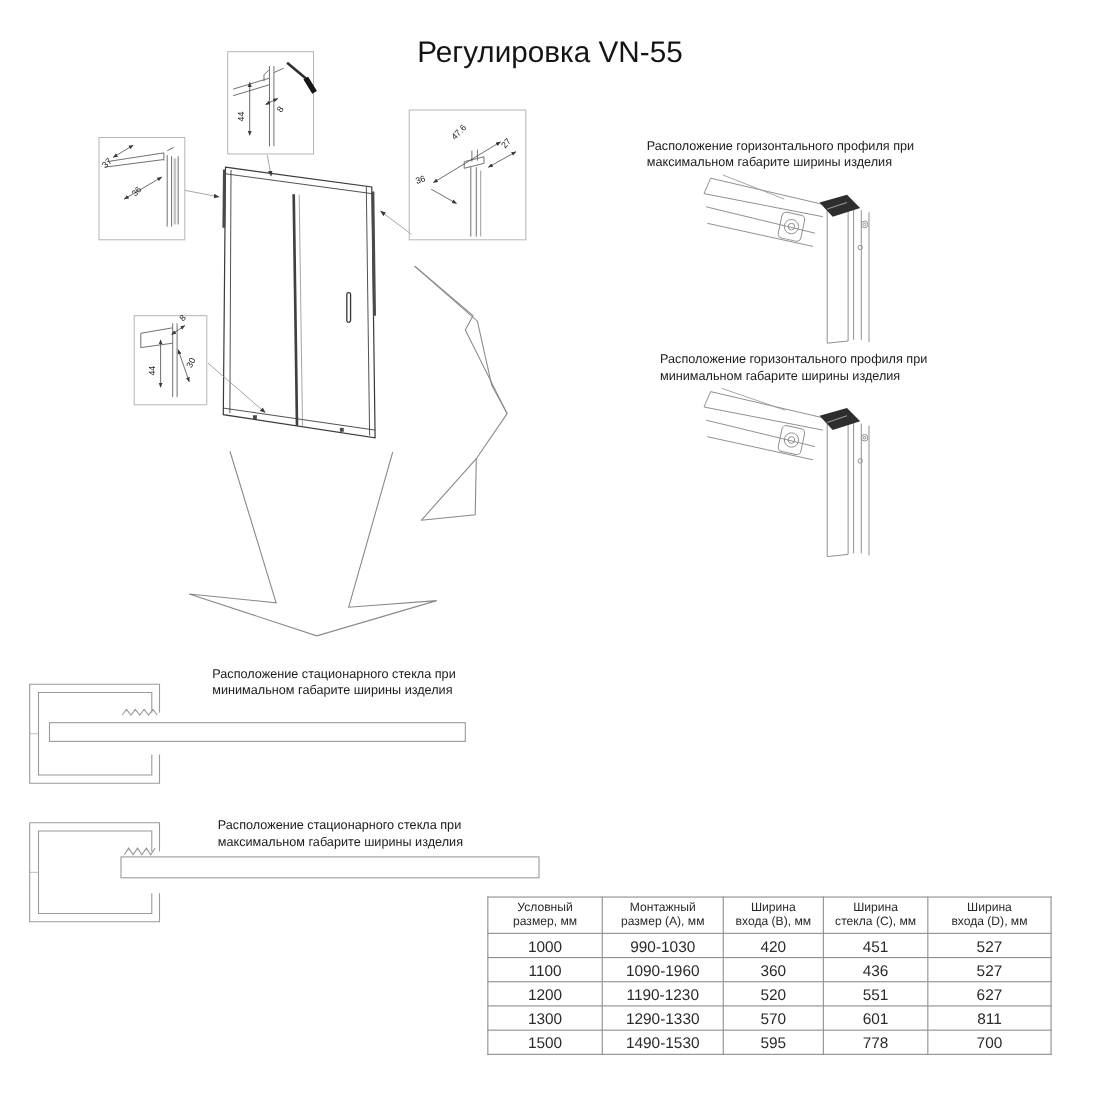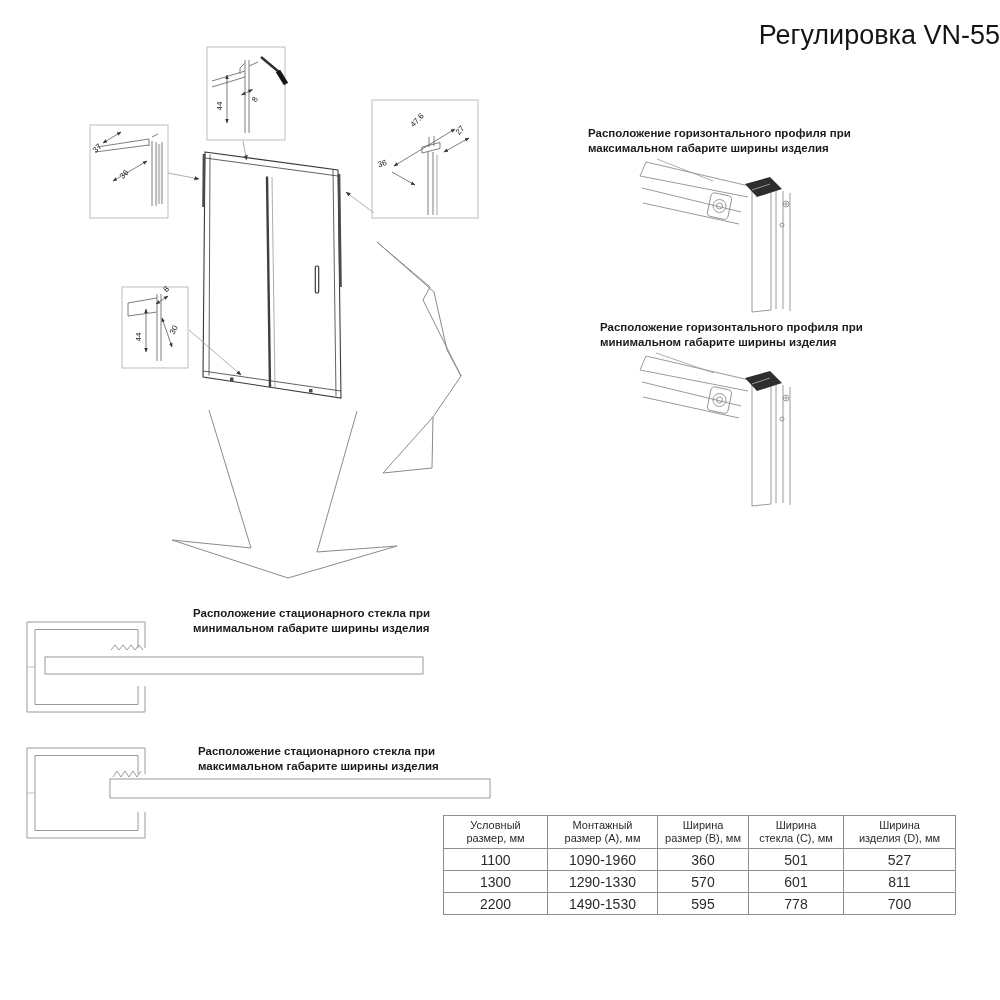--- a/index.html
+++ b/index.html
@@ -1,18 +1,18 @@
 <!DOCTYPE html>
 <html><head>
 <meta charset="utf-8">
 <style>
   html,body{margin:0;padding:0;background:#fff;font-family:"Liberation Sans",sans-serif;}
   .page{position:relative;width:1000px;height:1000px;background:#fff;overflow:hidden;}
-  .title{position:absolute;top:20px;left:0;width:100%;text-align:right;font-size:27px;color:#141414;}
-  .lbl{position:absolute;font-size:11.5px;font-weight:bold;color:#1b1b1b;line-height:1.3;white-space:nowrap;}
+  .title{position:absolute;top:32px;left:0;width:100%;text-align:center;font-size:27px;color:#141414;}
+  .lbl{position:absolute;font-size:11.5px;font-weight:normal;color:#1b1b1b;line-height:1.3;white-space:nowrap;}
   .lbl span{display:block;}
   svg{position:absolute;top:0;left:0;}
   .dim{font-size:8px;fill:#222;}
   .tblwrap{position:absolute;left:443px;top:815px;}
   table{border-collapse:collapse;table-layout:fixed;}
   th,td{border:1px solid #8e8e8e;text-align:center;vertical-align:middle;padding:0;color:#2a2a2a;}
   th{font-weight:normal;font-size:11px;height:32px;line-height:1.2;text-align:center;}
   td{font-size:14px;height:21px;}
   th span{display:block;}
 </style>
@@ -226,49 +226,63 @@
           <th>
               <span>Условный</span>
               <span>размер, мм</span>
             </th>
           <th>
               <span>Монтажный</span>
               <span>размер (A), мм</span>
             </th>
           <th>
               <span>Ширина</span>
-              <span>размер (B), мм</span>
+              <span>входа (B), мм</span>
             </th>
           <th>
               <span>Ширина</span>
               <span>стекла (C), мм</span>
             </th>
           <th>
               <span>Ширина</span>
-              <span>изделия (D), мм</span>
+              <span>входа (D), мм</span>
             </th>
         </tr>
       </thead>
       <tbody>
+        <tr>
+          <td>1000</td>
+            <td>990-1030</td>
+            <td>420</td>
+            <td>451</td>
+            <td>527</td>
+        </tr>
         <tr>
           <td>1100</td>
             <td>1090-1960</td>
             <td>360</td>
-            <td>501</td>
+            <td>436</td>
             <td>527</td>
+        </tr>
+        <tr>
+          <td>1200</td>
+            <td>1190-1230</td>
+            <td>520</td>
+            <td>551</td>
+            <td>627</td>
         </tr>
         <tr>
           <td>1300</td>
             <td>1290-1330</td>
             <td>570</td>
             <td>601</td>
             <td>811</td>
         </tr>
         <tr>
-          <td>2200</td>
+          <td>1500</td>
             <td>1490-1530</td>
             <td>595</td>
             <td>778</td>
             <td>700</td>
         </tr>
       </tbody>
     </table>
   </div>
 
 </div>

